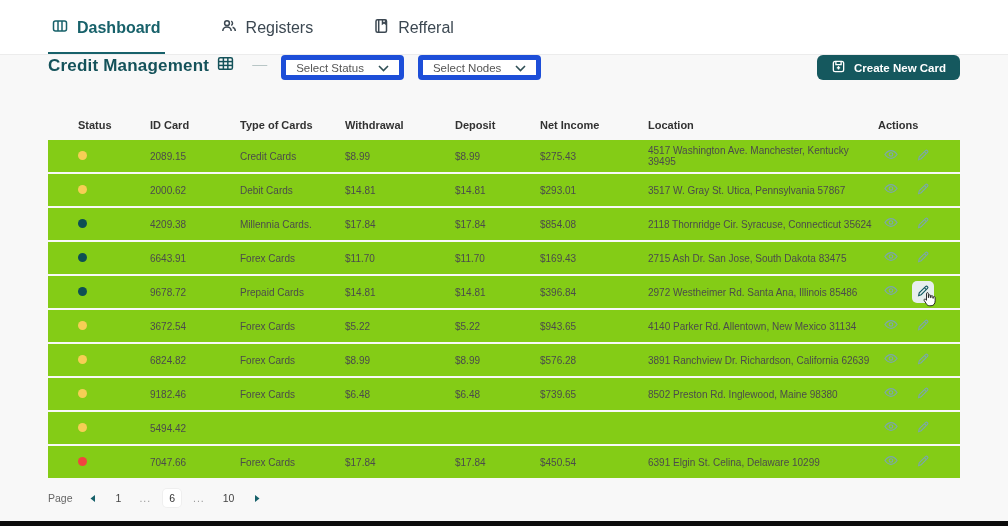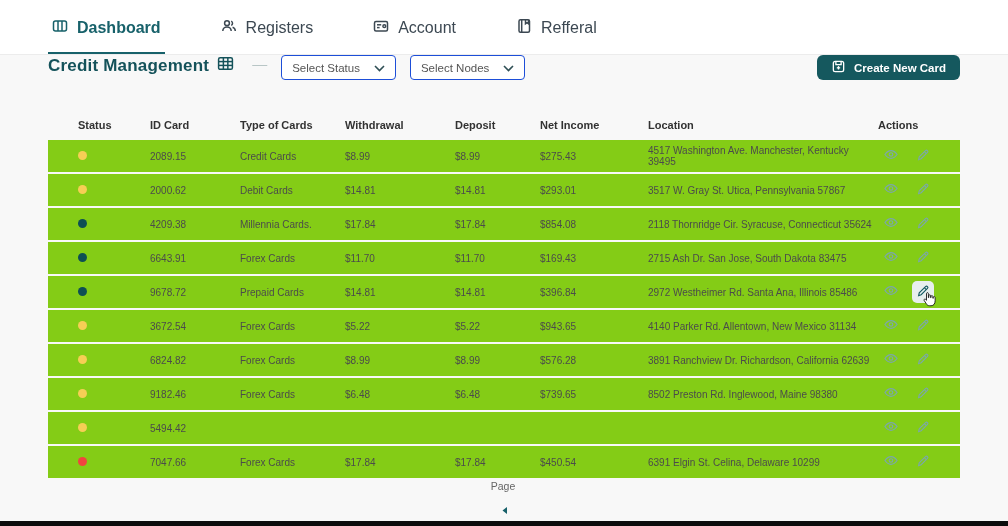--- a/index.html
+++ b/index.html
@@ -27,21 +27,21 @@
   .pagehead {
     height:55px; display:flex; align-items:flex-start; padding:0 48px;
   }
   .page-title {
     font-size:17px; font-weight:bold; color:#14525a; letter-spacing:.2px;
     display:flex; align-items:center; gap:8px;
   }
   .title-dash { color:#b8c6c6; font-size:15px; margin:0 14px 0 18px; }
   .filter {
     display:flex; align-items:center; gap:14px;
-    background:#fff; border:1px solid #1d4ed8; border-radius:4px;
+    background:#fff; border:5px solid #1d4ed8; border-radius:4px;
     height:25px; padding:0 10px; font-size:11.5px; color:#555;
     margin-right:14px; cursor:pointer;
   }
   .filter svg { stroke:#2f4f55; }
   .create-btn {
     margin-left:auto; height:25px; background:#15585e; color:#fff;
     border:none; border-radius:6px; display:flex; align-items:center; gap:8px;
     padding:0 14px; font-size:11.5px; font-weight:bold; cursor:pointer;
     font-family:"Liberation Sans", sans-serif;
   }
@@ -66,21 +66,21 @@
   }
   .icon-btn svg { stroke:#7ba7ab; }
   .icon-btn.hovered { background:#e7eeee; }
   .icon-btn.hovered svg { stroke:#155a62; }
   .cursor-hand {
     position:absolute; left:10px; top:11px; pointer-events:none;
   }
   
   .pagination {
     padding:0 48px; height:36px; display:flex; align-items:center; gap:12px;
-    font-size:10.5px; color:#666;flex-direction:column;
+    font-size:10.5px; color:#666;
   }
   .pg-label { margin-right:2px; }
   .pg-arrow { background:none; border:none; cursor:pointer; display:flex; align-items:center; padding:2px; }
   .pg-num { cursor:pointer; color:#444; padding:3px 6px; }
   .pg-num.current { background:#fff; border-radius:4px; box-shadow:0 0 0 1px #efefef; color:#333; }
   .pg-ellipsis { color:#999; letter-spacing:1px; }
   
   .bottom-bar { position:absolute; left:0; bottom:0; width:100%; height:5px; background:#0c0c0c; }
 </style>
 </head>
@@ -104,31 +104,20 @@
         <path d="M1.8 13c0-2.3 1.9-4.1 4.2-4.1s4.2 1.8 4.2 4.1"></path>
         <path d="M10.2 3.1a2.4 2.4 0 0 1 0 4.3"></path>
         <path d="M11.6 9.2c1.6.5 2.7 2 2.7 3.8"></path>
       </svg>
     </span>
     <span>Registers</span>
   </div>
   <div class="tab">
     <span>
       <svg width="16" height="16" viewBox="0 0 16 16" fill="none" stroke-width="1.5">
-        <rect x="1.5" y="3.5" width="13" height="9.5" rx="1.5"></rect>
-        <line x1="4" y1="6.8" x2="8.2" y2="6.8"></line>
-        <line x1="4" y1="9.6" x2="6.6" y2="9.6"></line>
-        <circle cx="11.3" cy="8.2" r="1.4"></circle>
-      </svg>
-    </span>
-    <span>Account</span>
-  </div>
-  <div class="tab">
-    <span>
-      <svg width="16" height="16" viewBox="0 0 16 16" fill="none" stroke-width="1.5">
         <rect x="3" y="1.8" width="10.5" height="12.4" rx="1.5"></rect>
         <line x1="5.7" y1="1.8" x2="5.7" y2="14.2"></line>
         <path d="M9.5 1.8v4l1.5-1.2 1.5 1.2v-4"></path>
       </svg>
     </span>
     <span>Refferal</span>
   </div>
 </nav>
 
 <header class="pagehead">

